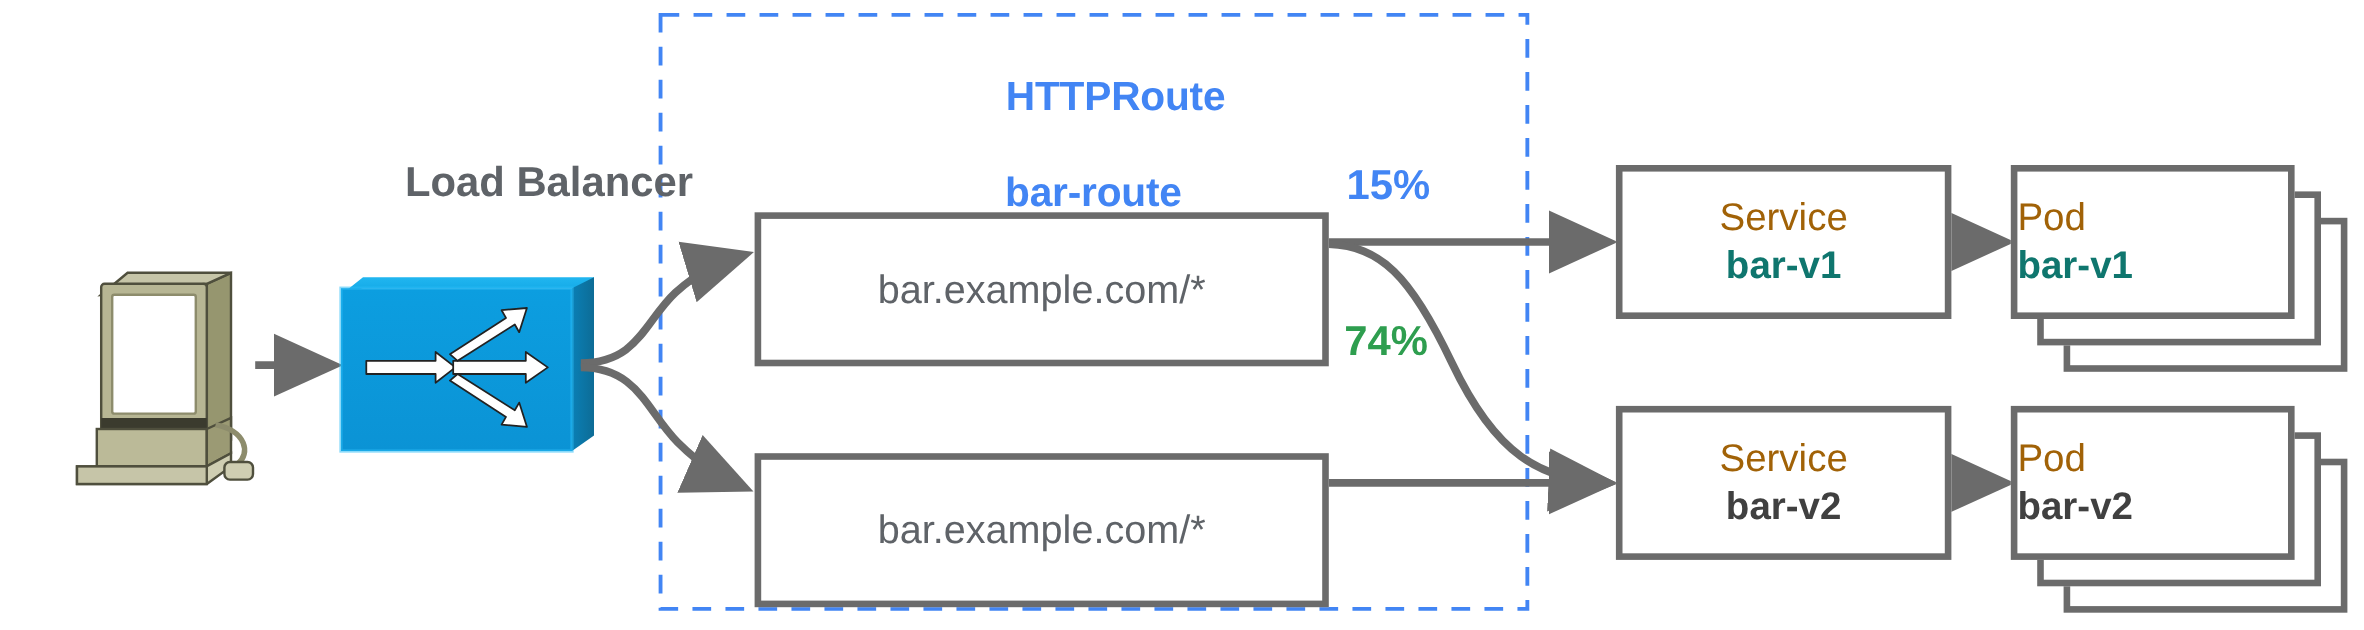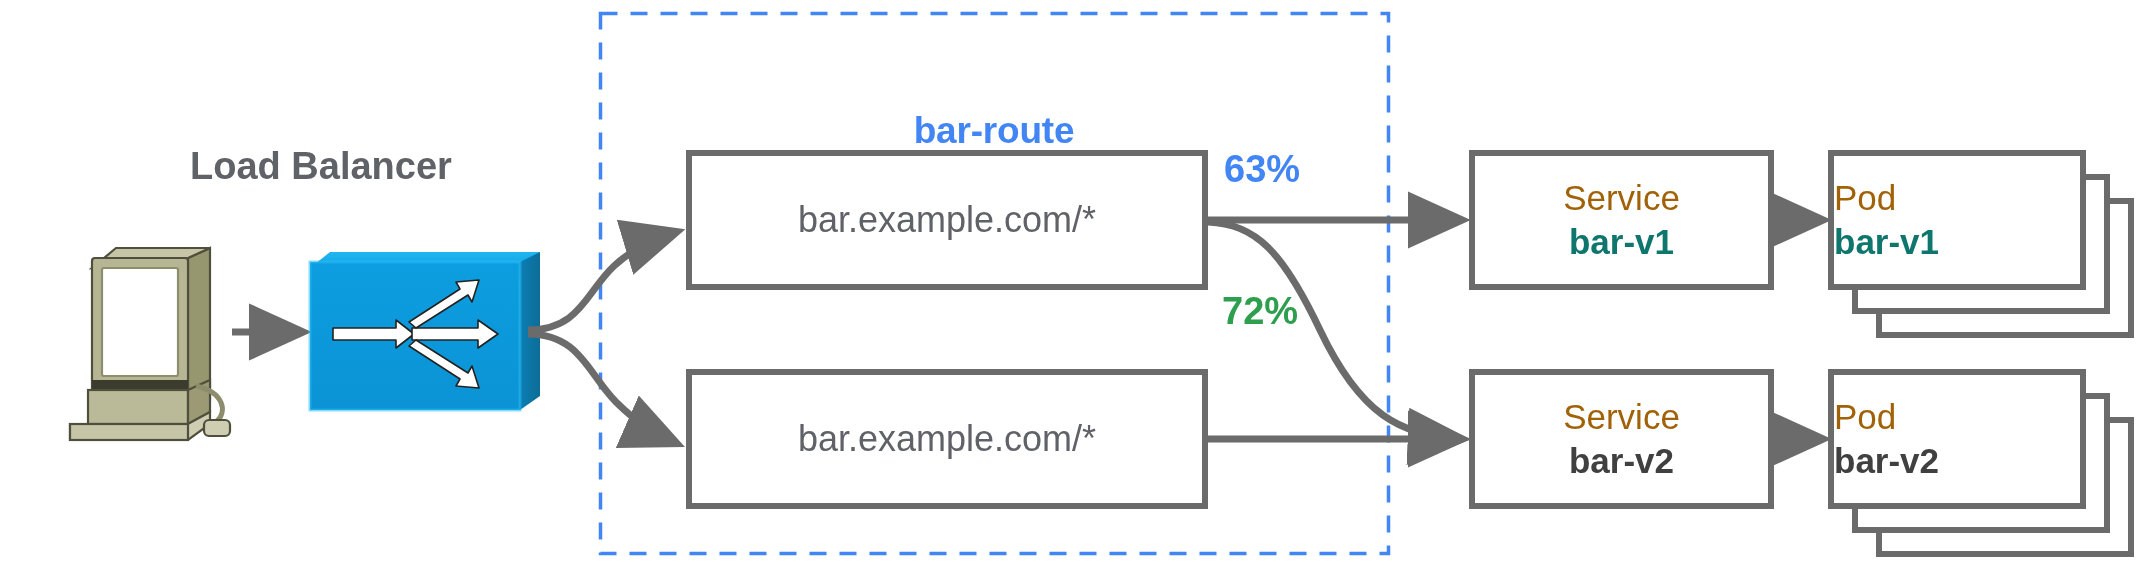--- a/index.html
+++ b/index.html
@@ -23,39 +23,40 @@
     color:#4285F4;
     font-weight:bold;
     font-size:37px;
     letter-spacing:-0.2px;
   }
   #httproute-caption .ln2{display:block;}
 
   
   #lb-caption{
     left:190px; top:144px; width:440px;
-    text-align:left;
+    text-align:right;
     color:#5F6368;
     font-weight:bold;
     font-size:38px;
   }
 
   
   .routebox{
     position:absolute;
     box-sizing:border-box;
     border:6px solid #6b6b6b;
     background:#ffffff;
     display:flex;
     flex-direction:column;
     align-items:center;
     justify-content:center;
     color:#5F6368;
     font-size:36px;
     line-height:1.35;
+    margin-top:43px;
   }
   #route-box-primary{left:686px; top:150px; width:522px; height:140px;}
   #route-box-canary {left:686px; top:369px; width:522px; height:140px;}
 
   
   .pct{
     position:absolute;
     font-weight:bold;
     font-size:38px;
     white-space:nowrap;
@@ -179,33 +180,34 @@
 
     <line x1="1208" y1="439" x2="1461" y2="439" stroke="#6b6b6b" stroke-width="7" marker-end="url(#ah)"></line>
 
     <line x1="1776" y1="220" x2="1822" y2="220" stroke="#6b6b6b" stroke-width="7" marker-end="url(#ah)"></line>
     <line x1="1776" y1="439" x2="1822" y2="439" stroke="#6b6b6b" stroke-width="7" marker-end="url(#ah)"></line>
   </svg>
 
   <div class="lbl" id="lb-caption">Load Balancer</div>
 
   <div class="lbl" id="httproute-caption">
+    <span>HTTPRoute</span>
     <span class="ln2">bar-route</span>
   </div>
 
   <div class="routebox" id="route-box-primary">
     <div>bar.example.com/*</div>
   </div>
 
   <div class="routebox" id="route-box-canary">
     <div>bar.example.com/*</div>
   </div>
 
-  <div class="pct" id="pct-primary">63%</div>
-  <div class="pct" id="pct-canary">72%</div>
+  <div class="pct" id="pct-primary">15%</div>
+  <div class="pct" id="pct-canary">74%</div>
 
   <div class="svcbox" id="service-box-v1">
     <div class="kind">Service</div>
     <div class="name blue">bar-v1</div>
   </div>
 
   <div class="svcbox" id="service-box-v2">
     <div class="kind">Service</div>
     <div class="name green">bar-v2</div>
   </div>

